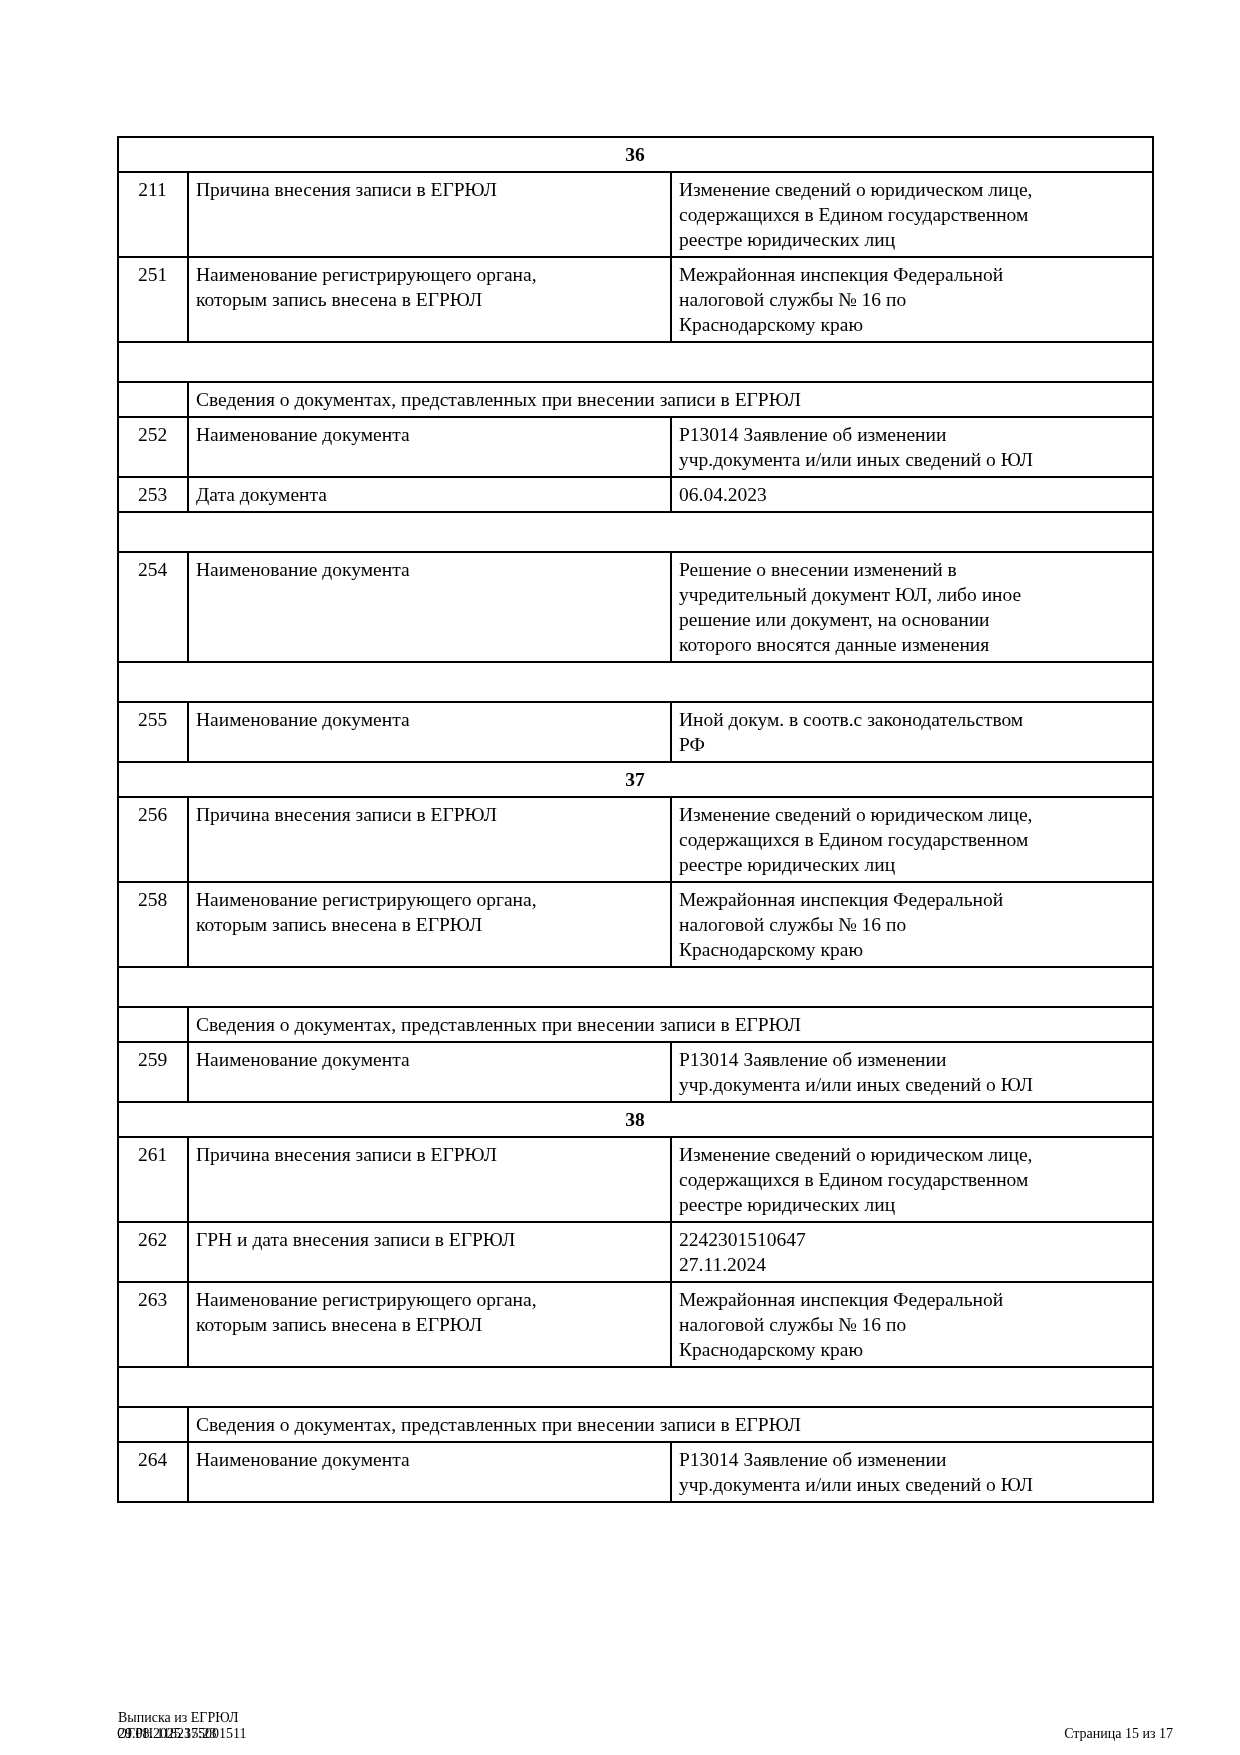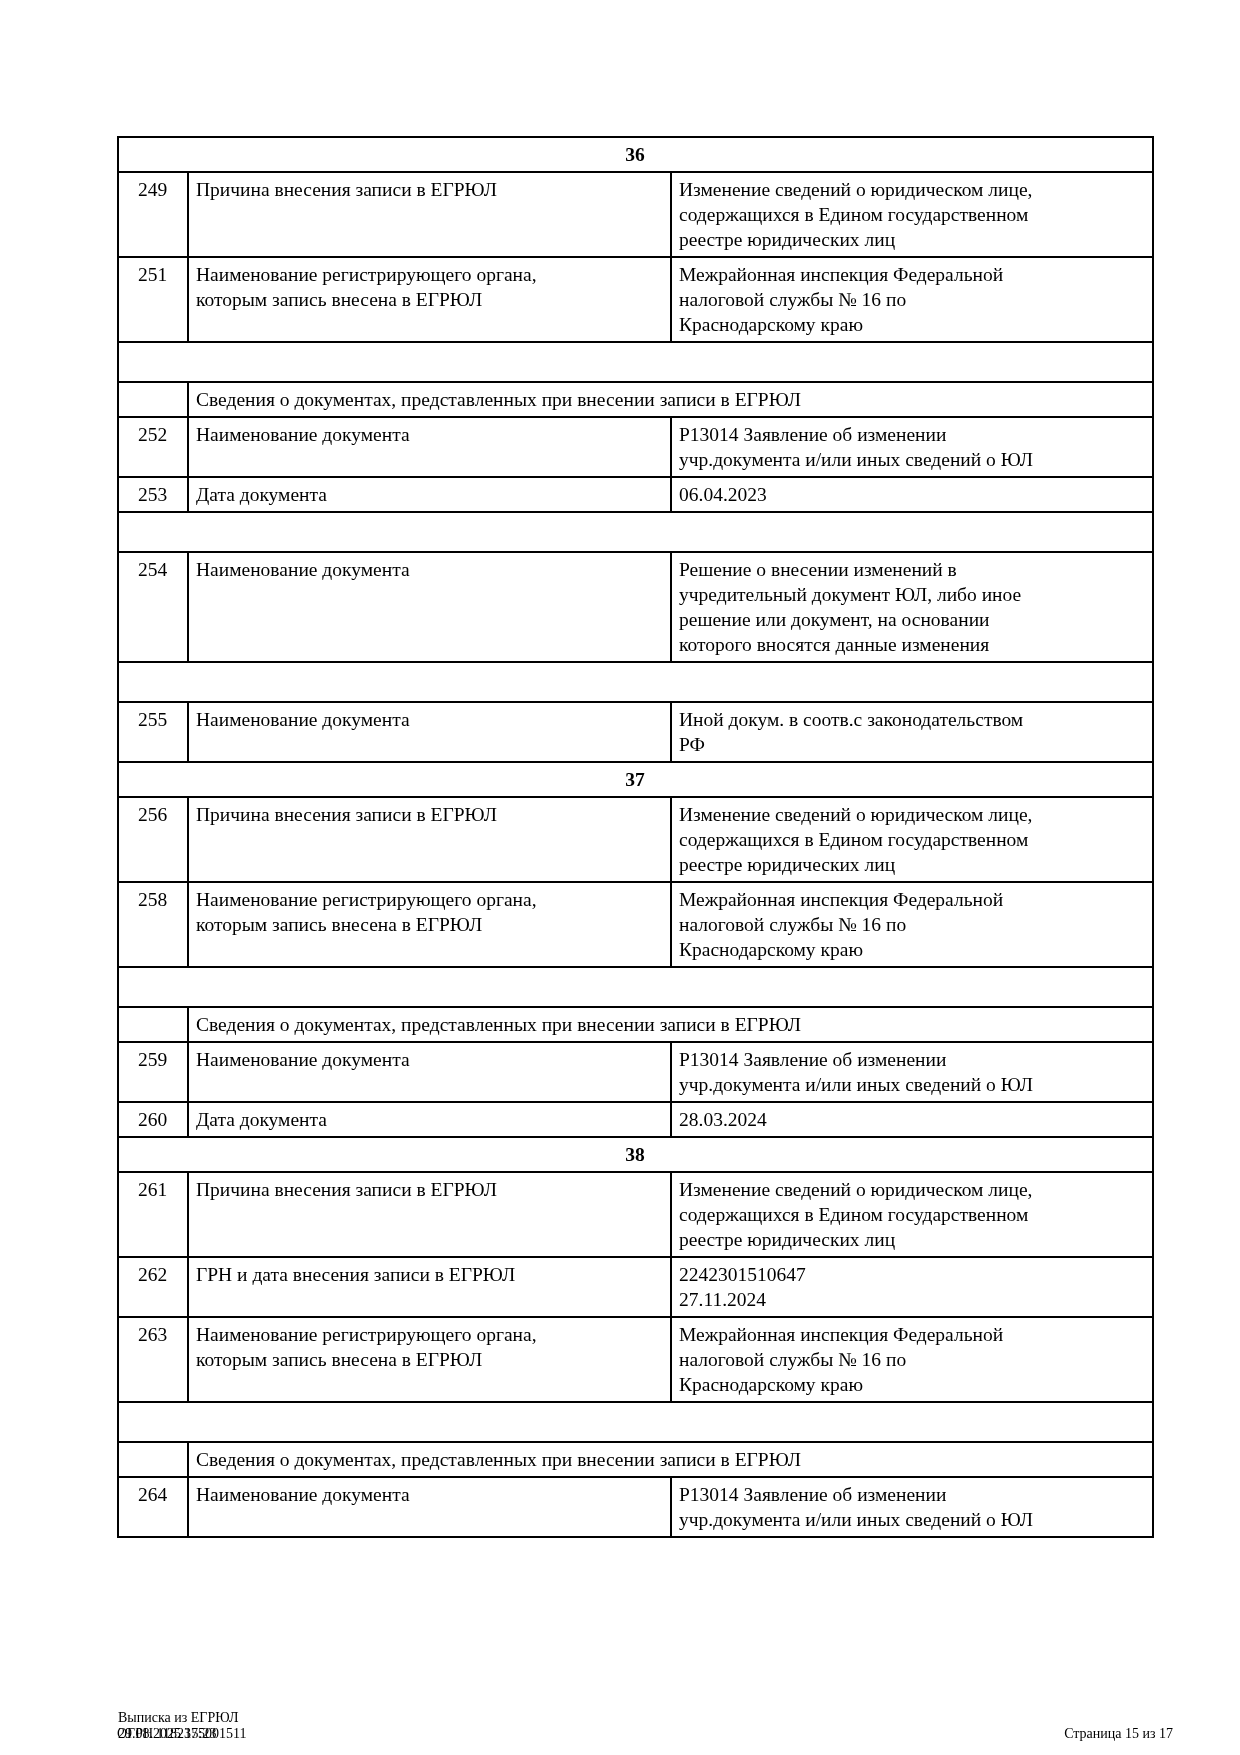--- a/index.html
+++ b/index.html
@@ -95,21 +95,21 @@
       <col style="width:70px">
       <col style="width:483px">
       <col style="width:482px">
     </colgroup>
     <tbody>
       <tr>
           <td class="section" colspan="3">36</td>
         </tr>
 
       <tr>
-        <td class="num">249</td>
+        <td class="num">211</td>
         <td class="label">Причина внесения записи в ЕГРЮЛ</td>
         <td class="value">Изменение сведений о юридическом лице,
 содержащихся в Едином государственном
 реестре юридических лиц</td>
       </tr>
       <tr>
         <td class="num">251</td>
         <td class="label">Наименование регистрирующего органа,
 которым запись внесена в ЕГРЮЛ</td>
         <td class="value">Межрайонная инспекция Федеральной
@@ -190,25 +190,20 @@
         <td class="num"></td>
         <td class="subheader" colspan="2">Сведения о документах, представленных при внесении записи в ЕГРЮЛ</td>
       </tr>
 
       <tr>
         <td class="num">259</td>
         <td class="label">Наименование документа</td>
         <td class="value">Р13014 Заявление об изменении
 учр.документа и/или иных сведений о ЮЛ</td>
       </tr>
-      <tr>
-        <td class="num">260</td>
-        <td class="label">Дата документа</td>
-        <td class="value">28.03.2024</td>
-      </tr>
 
       <tr>
           <td class="section" colspan="3">38</td>
         </tr>
 
       <tr>
         <td class="num">261</td>
         <td class="label">Причина внесения записи в ЕГРЮЛ</td>
         <td class="value">Изменение сведений о юридическом лице,
 содержащихся в Едином государственном

